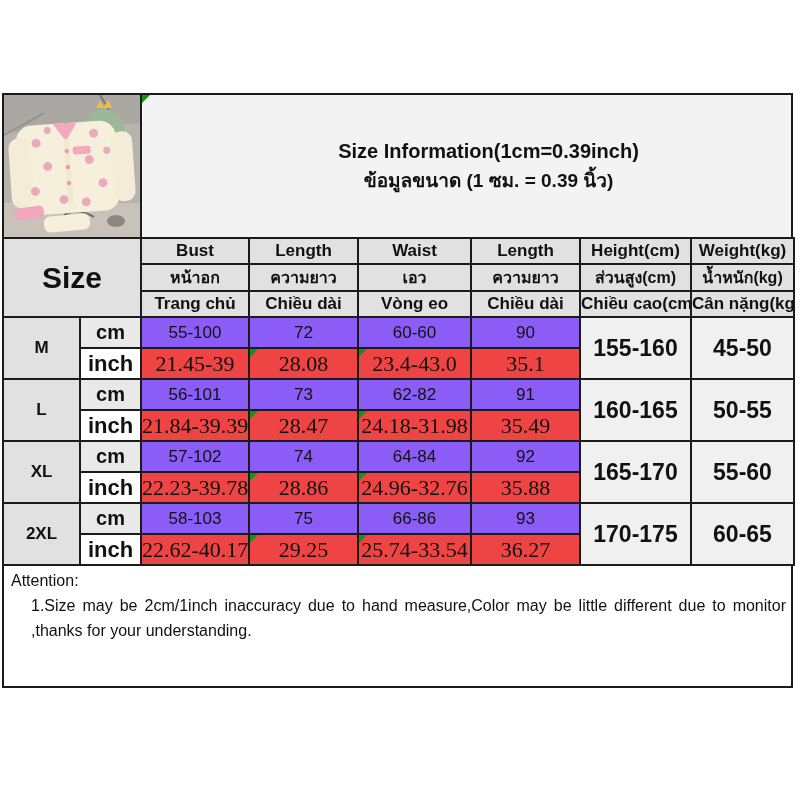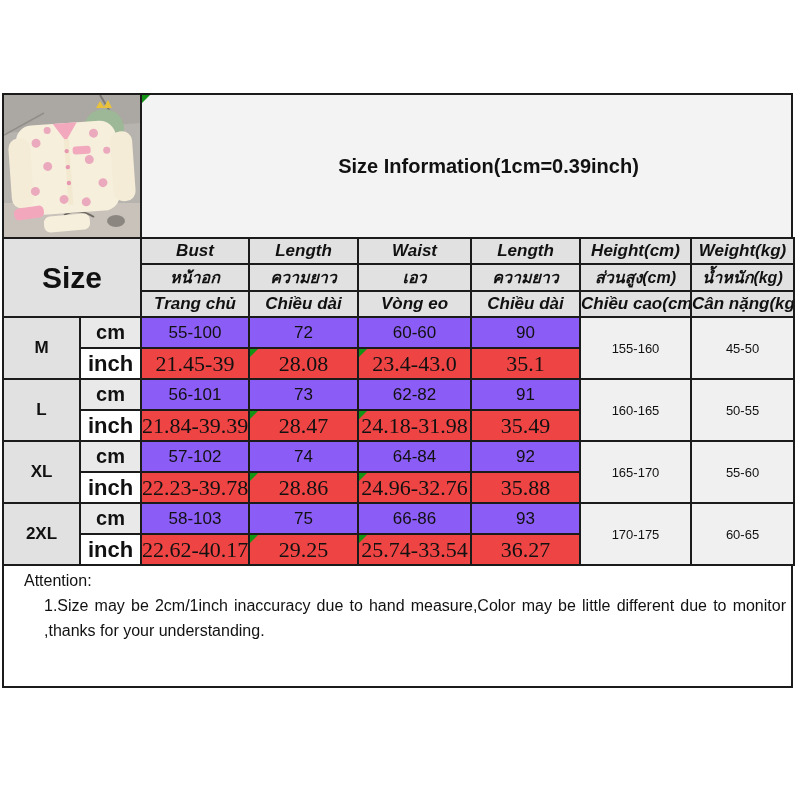--- a/index.html
+++ b/index.html
@@ -21,33 +21,33 @@
   .tri{position:absolute;top:0;left:0;width:0;height:0;
        border-top:8px solid #149414;border-right:8px solid transparent;}
 
   
   table.size-table{border-collapse:collapse;table-layout:fixed;width:791px;}
   table.size-table td,table.size-table th{border:2px solid #1b1b1b;padding:0;text-align:center;
        vertical-align:middle;position:relative;overflow:hidden;white-space:nowrap;}
   tr.hdr-row{height:26px;}
   tr.data-row{height:31px;}
   th.size-cell{background:#e1e1e1;font-size:30px;font-weight:700;}
-  th.col-hdr{background:#e1e1e1;font-size:17px;font-weight:700;font-style:italic;}
+  th.col-hdr{background:#e1e1e1;font-size:17px;font-weight:700;}
   th.col-hdr.th-lang{font-size:16px;margin-top:12px;}
   th.col-hdr.vi-lang{font-size:17px;margin-left:40px;}
   td.size-label{background:#e1e1e1;font-size:17px;font-weight:700;}
   td.unit-cm{background:#e9e9e9;font-size:20px;font-weight:700;}
   td.unit-inch{background:#ffffff;font-size:22px;font-weight:700;}
   td.d-cm{background:#8b5cf6;font-size:17px;font-weight:400;}
   td.d-inch{background:#ef4444;font-size:22px;font-weight:400;font-family:Liberation Serif, serif;}
-  td.merged{background:#f0f0f0;font-size:13px;font-weight:400;}
+  td.merged{background:#f0f0f0;font-size:23px;font-weight:700;}
 
   
   .attention{border:2px solid #1b1b1b;border-top:none;min-height:122px;background:#ffffff;
-             padding:2px 5px 4px 20px;box-sizing:border-box;}
+             padding:2px 5px 4px 7px;box-sizing:border-box;}
   .attention .att-head{font-size:16px;line-height:25px;font-weight:400;}
   .attention .att-note{font-size:16px;line-height:25px;font-weight:400;text-align:justify;margin-left:20px;}
 </style>
 </head>
 <body>
 
 <div class="page">
   <div class="sheet">
 
     <div class="top-band">
@@ -90,20 +90,21 @@
             </g>
           </g>
 
           <rect x="10" y="112" width="30" height="12" rx="5" fill="#f2a7bc" transform="rotate(-8 25 118)"></rect>
           <rect x="40" y="120" width="46" height="16" rx="6" fill="#f6efdc" transform="rotate(-5 63 128)"></rect>
         </svg>
       </div>
       <div class="title-block">
         <span class="tri"></span>
         <div class="title-l1">Size Information(1cm=0.39inch)</div>
+        <div class="title-l2">ข้อมูลขนาด (1 ซม. = 0.39 นิ้ว)</div>
       </div>
     </div>
 
     <table class="size-table">
       <colgroup>
         <col style="width:77px">
           <col style="width:61px">
           <col style="width:108px">
           <col style="width:109px">
         <col style="width:113px">

